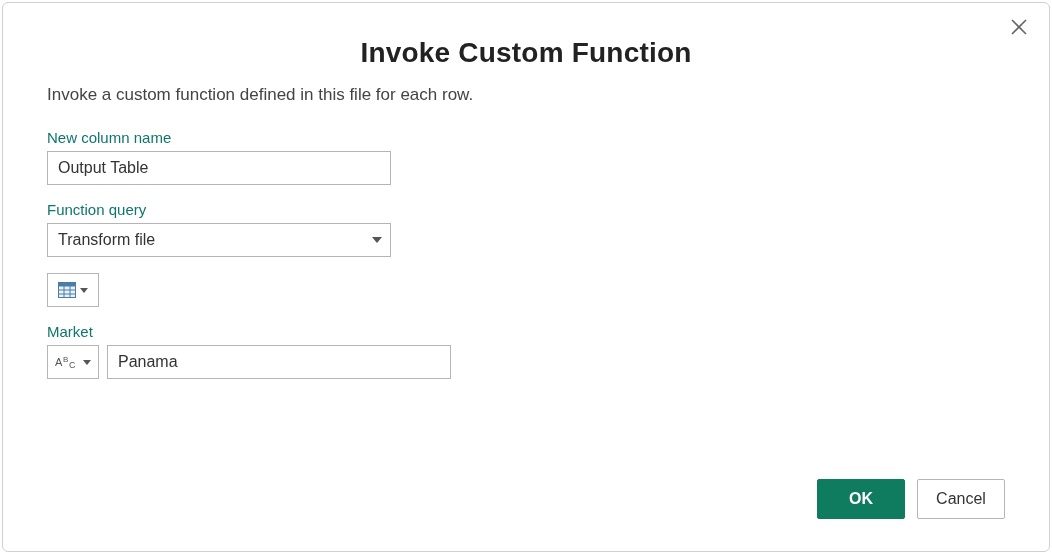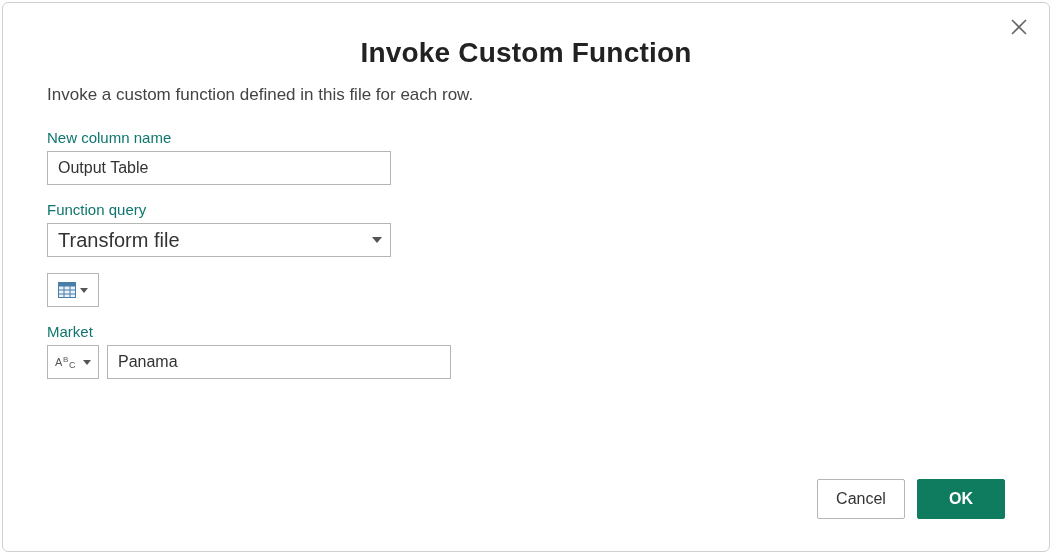--- a/index.html
+++ b/index.html
@@ -72,21 +72,21 @@
   .w-sm { width: 344px; }
   .w-lg { width: 344px; }
   .select {
     position: relative;
     height: 34px;
     border: 1px solid #b5b5b5;
     background: #fff;
     display: flex;
     align-items: center;
     padding: 0 30px 0 10px;
-    font-size: 20px;
+    font-size: 16px;
     color: #333;
     cursor: pointer;
   }
   .select .caret {
     position: absolute;
     right: 8px;
     top: 50%;
     transform: translateY(-50%);
     width: 0; height: 0;
     border-left: 5px solid transparent;
@@ -199,17 +199,17 @@
             <text x="14" y="14" font-family="Segoe UI, sans-serif" font-size="9" fill="#555">C</text>
           </svg>
         </span>
         <span class="caret"></span>
       </div>
       <input type="text" class="text-input w-lg" value="Panama" style="">
     </div>
   </div>
 
   <div class="footer">
+    <button class="btn btn-primary">OK</button>
     <button class="btn btn-secondary">Cancel</button>
-    <button class="btn btn-primary">OK</button>
   </div>
 
 </div>
 
 </body></html>

